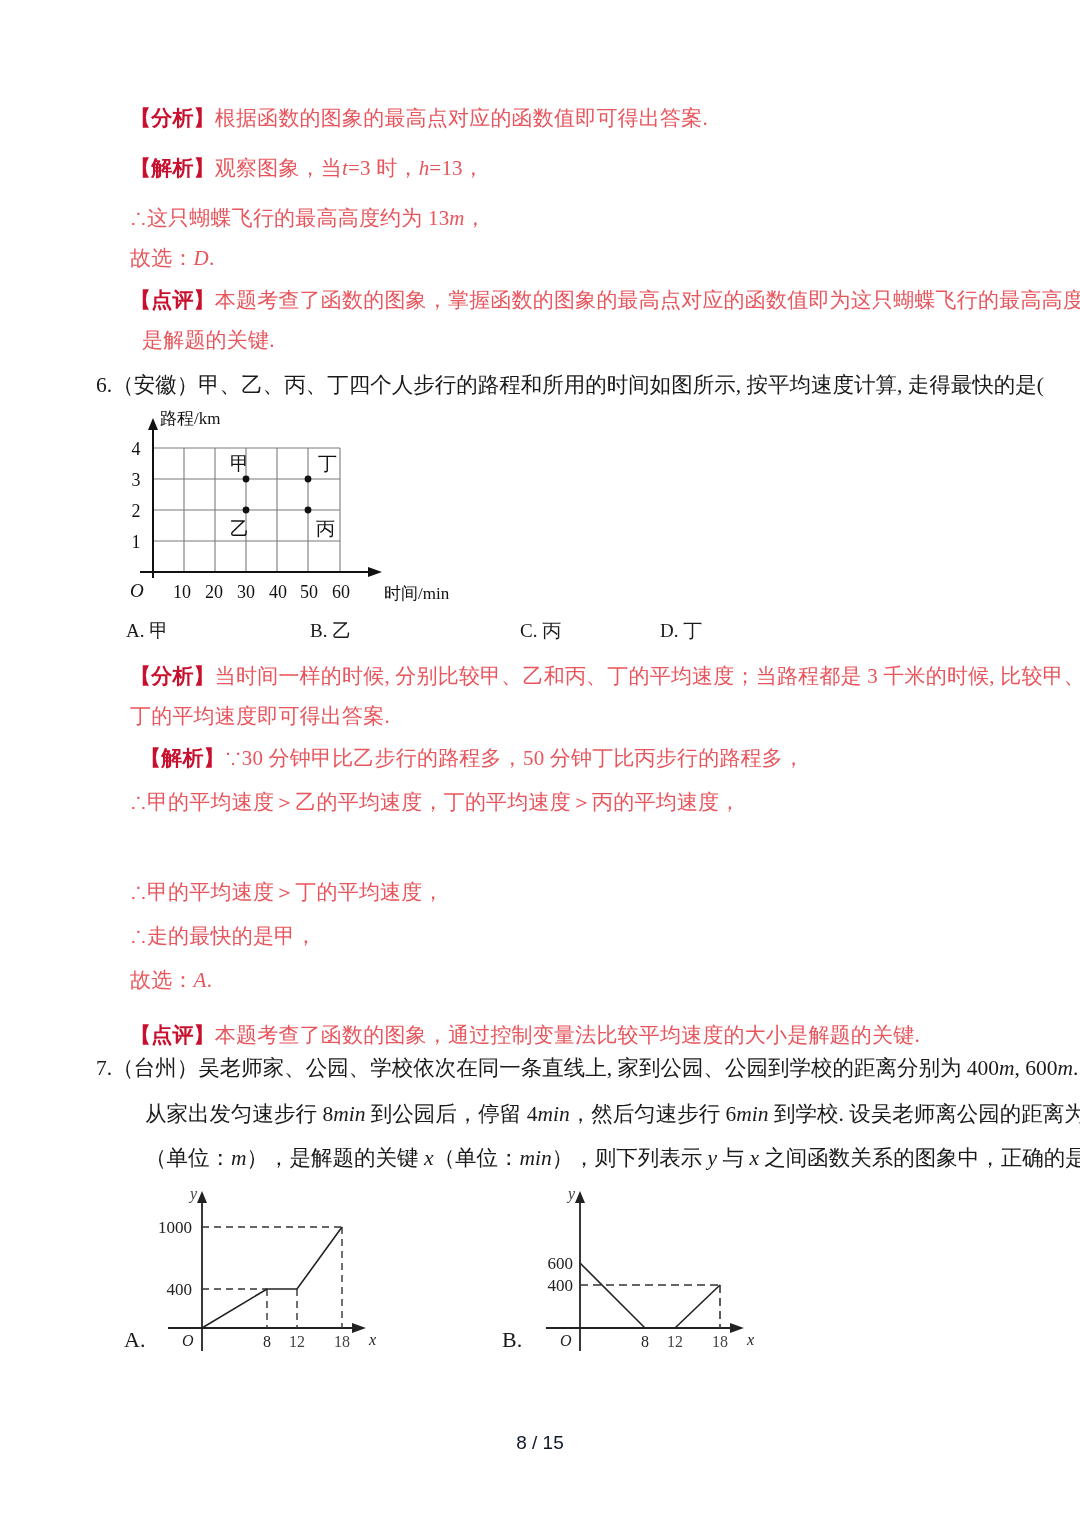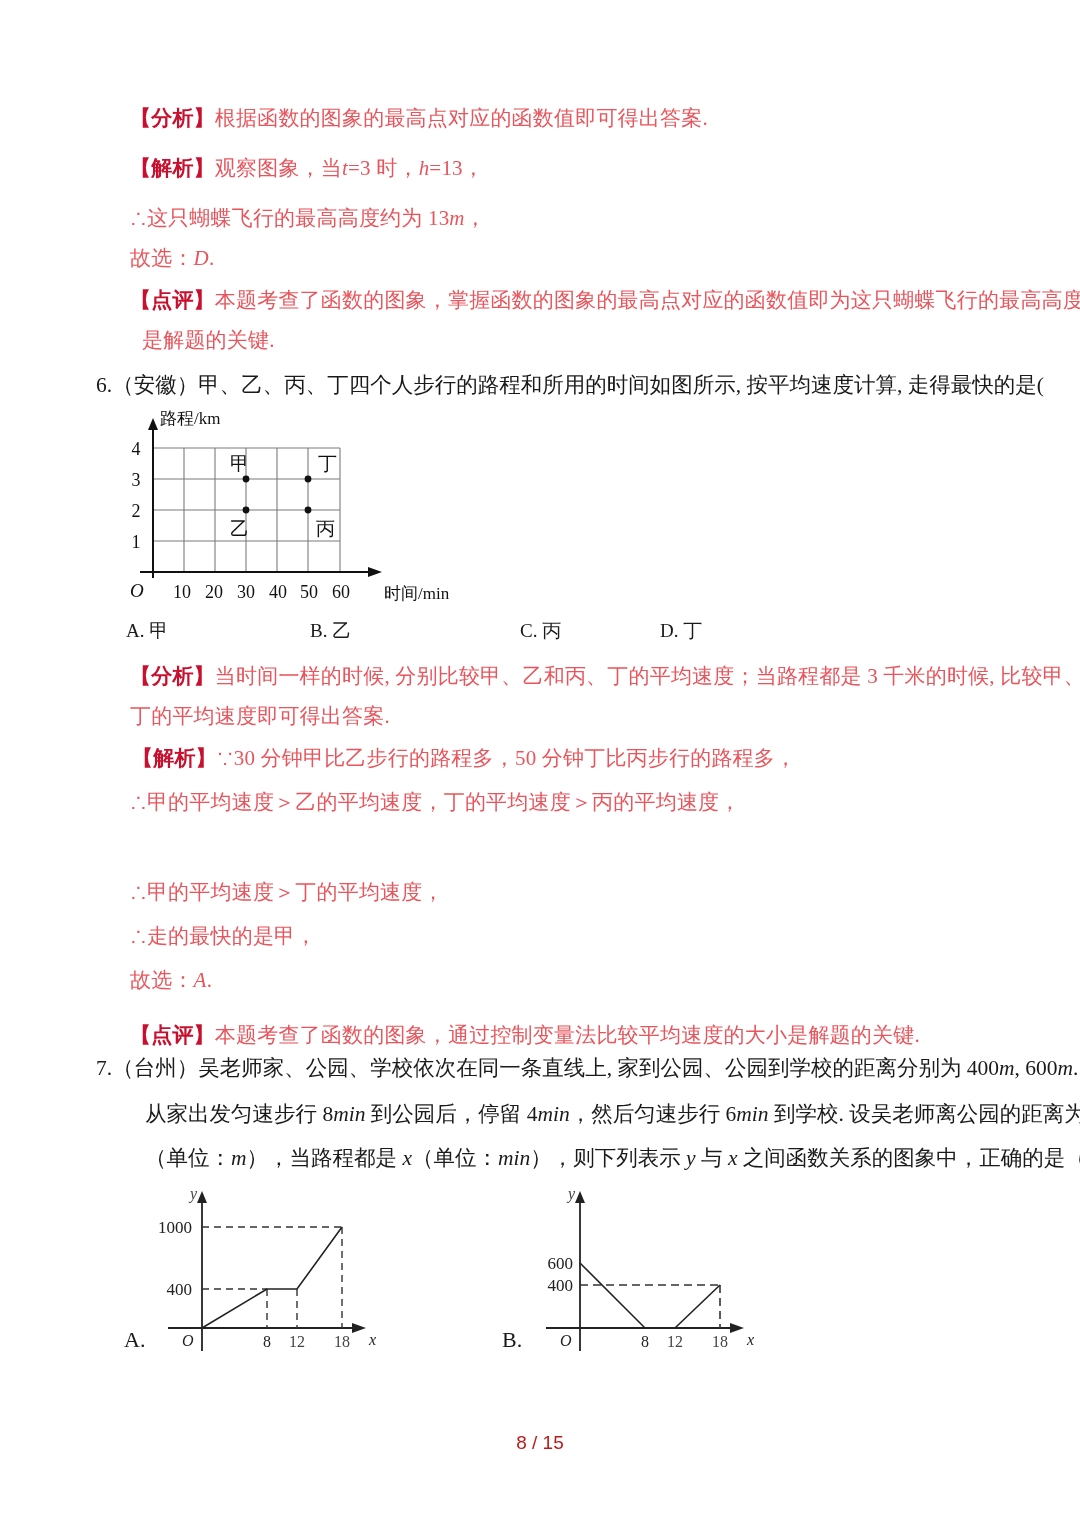--- a/index.html
+++ b/index.html
@@ -82,21 +82,21 @@
     color: #1a1a1a;
   }
 
   .footer {
     position: absolute;
     left: 0;
     top: 1432px;
     width: 1080px;
     text-align: center;
     font-size: 19px;
-    color: #b91c1c;
+    color: #0f172a;
     font-family: "Liberation Sans", sans-serif;
   }
 
   svg text {
     font-family: "Liberation Serif", "DejaVu Serif", serif;
   }
 </style>
 </head>
 <body>
 
@@ -202,21 +202,21 @@
     <span>丁</span>
   </div>
 
   <div class="line red" style="left:130px; top:666px;">
     <span class="redtag">【分析】</span><span>当时间一样的时候, 分别比较甲、乙和丙、丁的平均速度；当路程都是 3 千米的时候, 比较甲、</span>
   </div>
   <div class="line red" style="left:130px; top:706px;">
     <span>丁的平均速度即可得出答案.</span>
   </div>
 
-  <div class="line red" style="left:132px; top:748px;">
+  <div class="line red" style="left:140px; top:748px;">
     <span class="redtag">【解析】</span><span>∵30 分钟甲比乙步行的路程多，50 分钟丁比丙步行的路程多，</span>
   </div>
   <div class="line red" style="left:130px; top:792px;">
     <span>∴甲的平均速度＞乙的平均速度，丁的平均速度＞丙的平均速度，</span>
   </div>
   <div class="line red" style="left:130px; top:882px;">
     <span>∴甲的平均速度＞丁的平均速度，</span>
   </div>
   <div class="line red" style="left:130px; top:926px;">
     <span>∴走的最快的是甲，</span>
@@ -228,21 +228,21 @@
     <span class="redtag">【点评】</span><span>本题考查了函数的图象，通过控制变量法比较平均速度的大小是解题的关键.</span>
   </div>
 
   <div class="line blk" style="left:96px; top:1058px;">
     <span>7.</span><span>（台州）</span><span>吴老师家、公园、学校依次在同一条直线上, 家到公园、公园到学校的距离分别为 400</span><span class="ital">m</span><span>, 600</span><span class="ital">m</span><span>. 他</span>
   </div>
   <div class="line blk" style="left:145px; top:1104px;">
     <span>从家出发匀速步行 8</span><span class="ital">min</span><span> 到公园后，停留 4</span><span class="ital">min</span><span>，然后匀速步行 6</span><span class="ital">min</span><span> 到学校. 设吴老师离公园的距离为 </span>
   </div>
   <div class="line blk" style="left:145px; top:1148px;">
-    <span>（单位：</span><span class="ital">m</span><span>），当路程都是 </span><span class="ital">x</span><span>（单位：</span><span class="ital">min</span><span>），则下列表示 </span><span class="ital">y</span><span> 与 </span><span class="ital">x</span><span> 之间函数关系的图象中，正确的是（</span><span style="display:inline-block;width:40px;"></span>
+    <span>（单位：</span><span class="ital">m</span><span>），是解题的关键 </span><span class="ital">x</span><span>（单位：</span><span class="ital">min</span><span>），则下列表示 </span><span class="ital">y</span><span> 与 </span><span class="ital">x</span><span> 之间函数关系的图象中，正确的是（</span><span style="display:inline-block;width:40px;"></span>
   </div>
 
   <div class="graphA">
     <svg width="280" height="175" viewBox="0 0 280 175">
 
       <g stroke="#222" stroke-width="1.8" fill="none">
         <line x1="82" y1="166" x2="82" y2="14"></line>
         <line x1="48" y1="143" x2="236" y2="143"></line>
       </g>
       <polygon points="82,6 77,18 87,18" fill="#222"></polygon>

